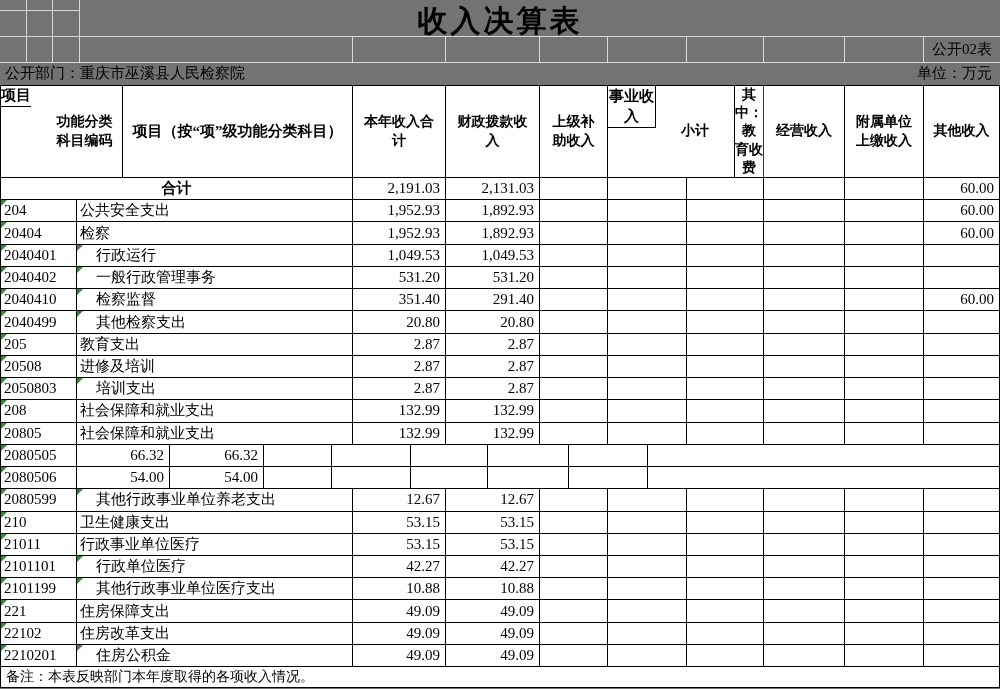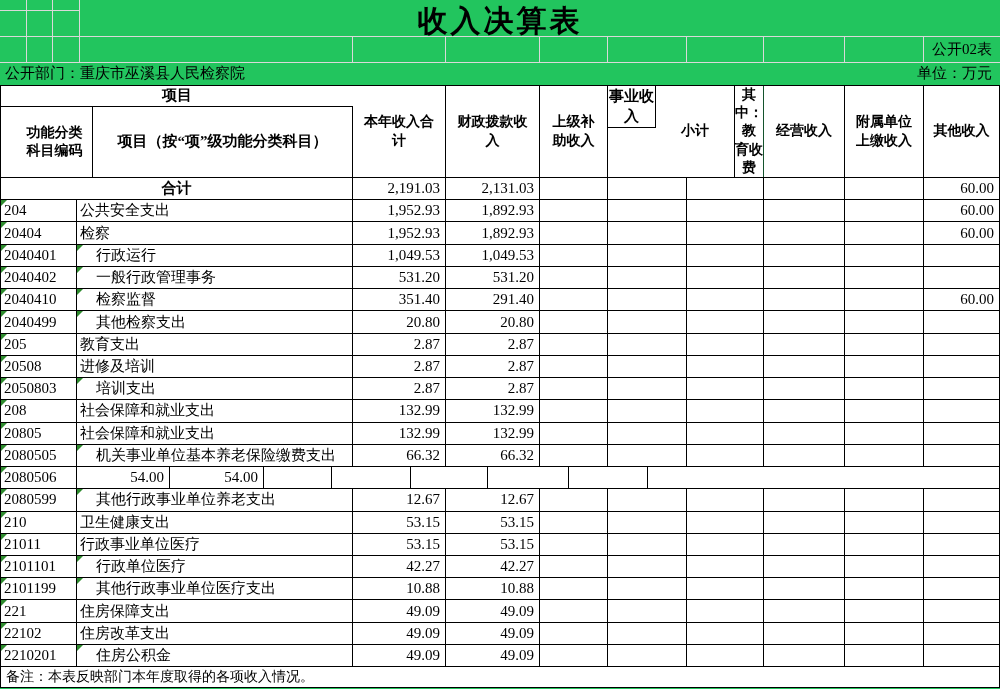--- a/index.html
+++ b/index.html
@@ -1,21 +1,21 @@
 <!DOCTYPE html>
 <html><head>
 <meta charset="utf-8">
 <style>
   * { margin:0; padding:0; box-sizing:border-box; }
   html,body { background:#ffffff; }
   body {
     width:1000px; height:689px; position:relative; overflow:hidden;
     font-family:"Liberation Serif","DejaVu Serif",serif; color:#000;
   }
-  .page { position:absolute; inset:0; background:#22c55e; }
+  .page { position:absolute; inset:0; background:#737373; }
 
   
   .gl { position:absolute; background:#d9d9d9; }
   .gl.v { width:1px; }
   .gl.h { height:1px; }
 
   .title {
     position:absolute; top:0; left:0; width:1000px; height:40px;
     text-align:center; line-height:42px; font-size:30px; font-weight:bold;
     letter-spacing:3px;
@@ -31,21 +31,21 @@
   .htable {
     position:absolute; top:85px; left:0; width:1000px;
     border:1px solid #000; background:#fff;
   }
   .thead { height:92px; display:flex; border-bottom:1px solid #000; font-weight:bold; }
   .hcell {
     display:flex; align-items:center; justify-content:center; text-align:center;
     white-space:pre-line; line-height:1.3; font-size:14px;
   }
   .brd { border-right:1px solid #000; }
-  .grp-left { width:352px; display:flex; flex-direction:column; }
+  .grp-left { width:352px; display:flex; flex-direction:row; }
   .h-top { height:21px; border-bottom:1px solid #000; font-size:15px; }
   .h-bot { flex:1; display:flex;margin-left:16px; }
   .code-h { width:76px; border-right:1px solid #000; }
   .namedetail-h { flex:1; border-right:1px solid #000; font-size:15px; }
   .w93{width:93px;} .w94{width:94px;} .w68{width:68px;}
   .w81{width:81px;} .w79{width:79px;text-align:right;} .w77flex{flex:1;}
   .grp-biz { width:156px; display:flex; flex-direction:row; }
   .biz-top { height:42px; border-bottom:1px solid #000; border-right:1px solid #000; font-size:15px; }
   .biz-bot { flex:1; display:flex; }
   .biz-sub { width:79px; border-right:1px solid #000; }
@@ -266,21 +266,20 @@
           <div class="cell vcell v1">132.99</div>
           <div class="cell vcell v2"></div>
           <div class="cell vcell v3"></div>
           <div class="cell vcell v4"></div>
           <div class="cell vcell v5"></div>
           <div class="cell vcell v6"></div>
           <div class="cell vcell v7"></div>
         </div>
         <div class="row">
           <div class="cell ccell">2080505<span class="tri"></span></div>
-          <div class="cell ncell indent">机关事业单位基本养老保险缴费支出<span class="tri"></span></div>
           <div class="cell vcell v0">66.32</div>
           <div class="cell vcell v1">66.32</div>
           <div class="cell vcell v2"></div>
           <div class="cell vcell v3"></div>
           <div class="cell vcell v4"></div>
           <div class="cell vcell v5"></div>
           <div class="cell vcell v6"></div>
           <div class="cell vcell v7"></div>
         </div>
         <div class="row">

